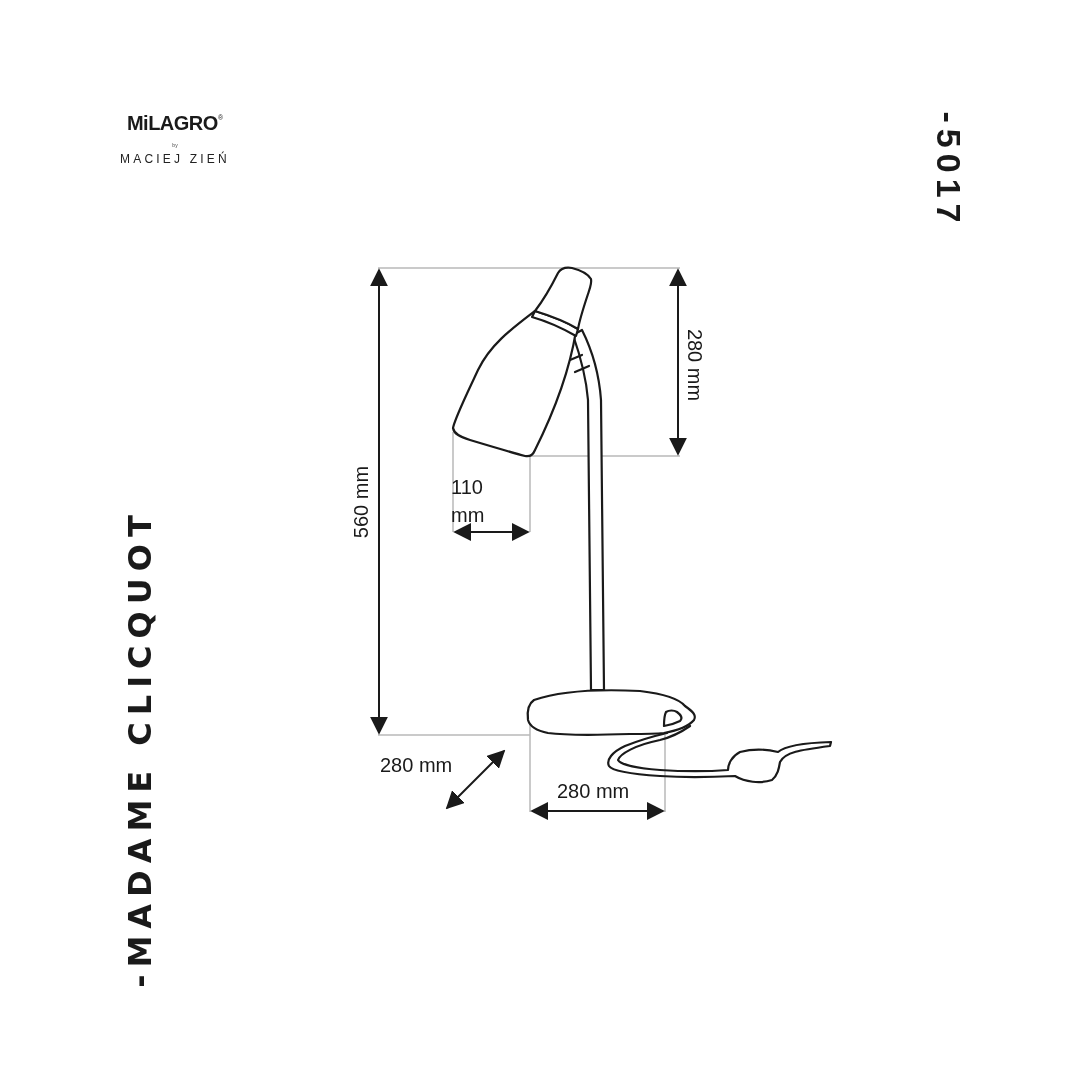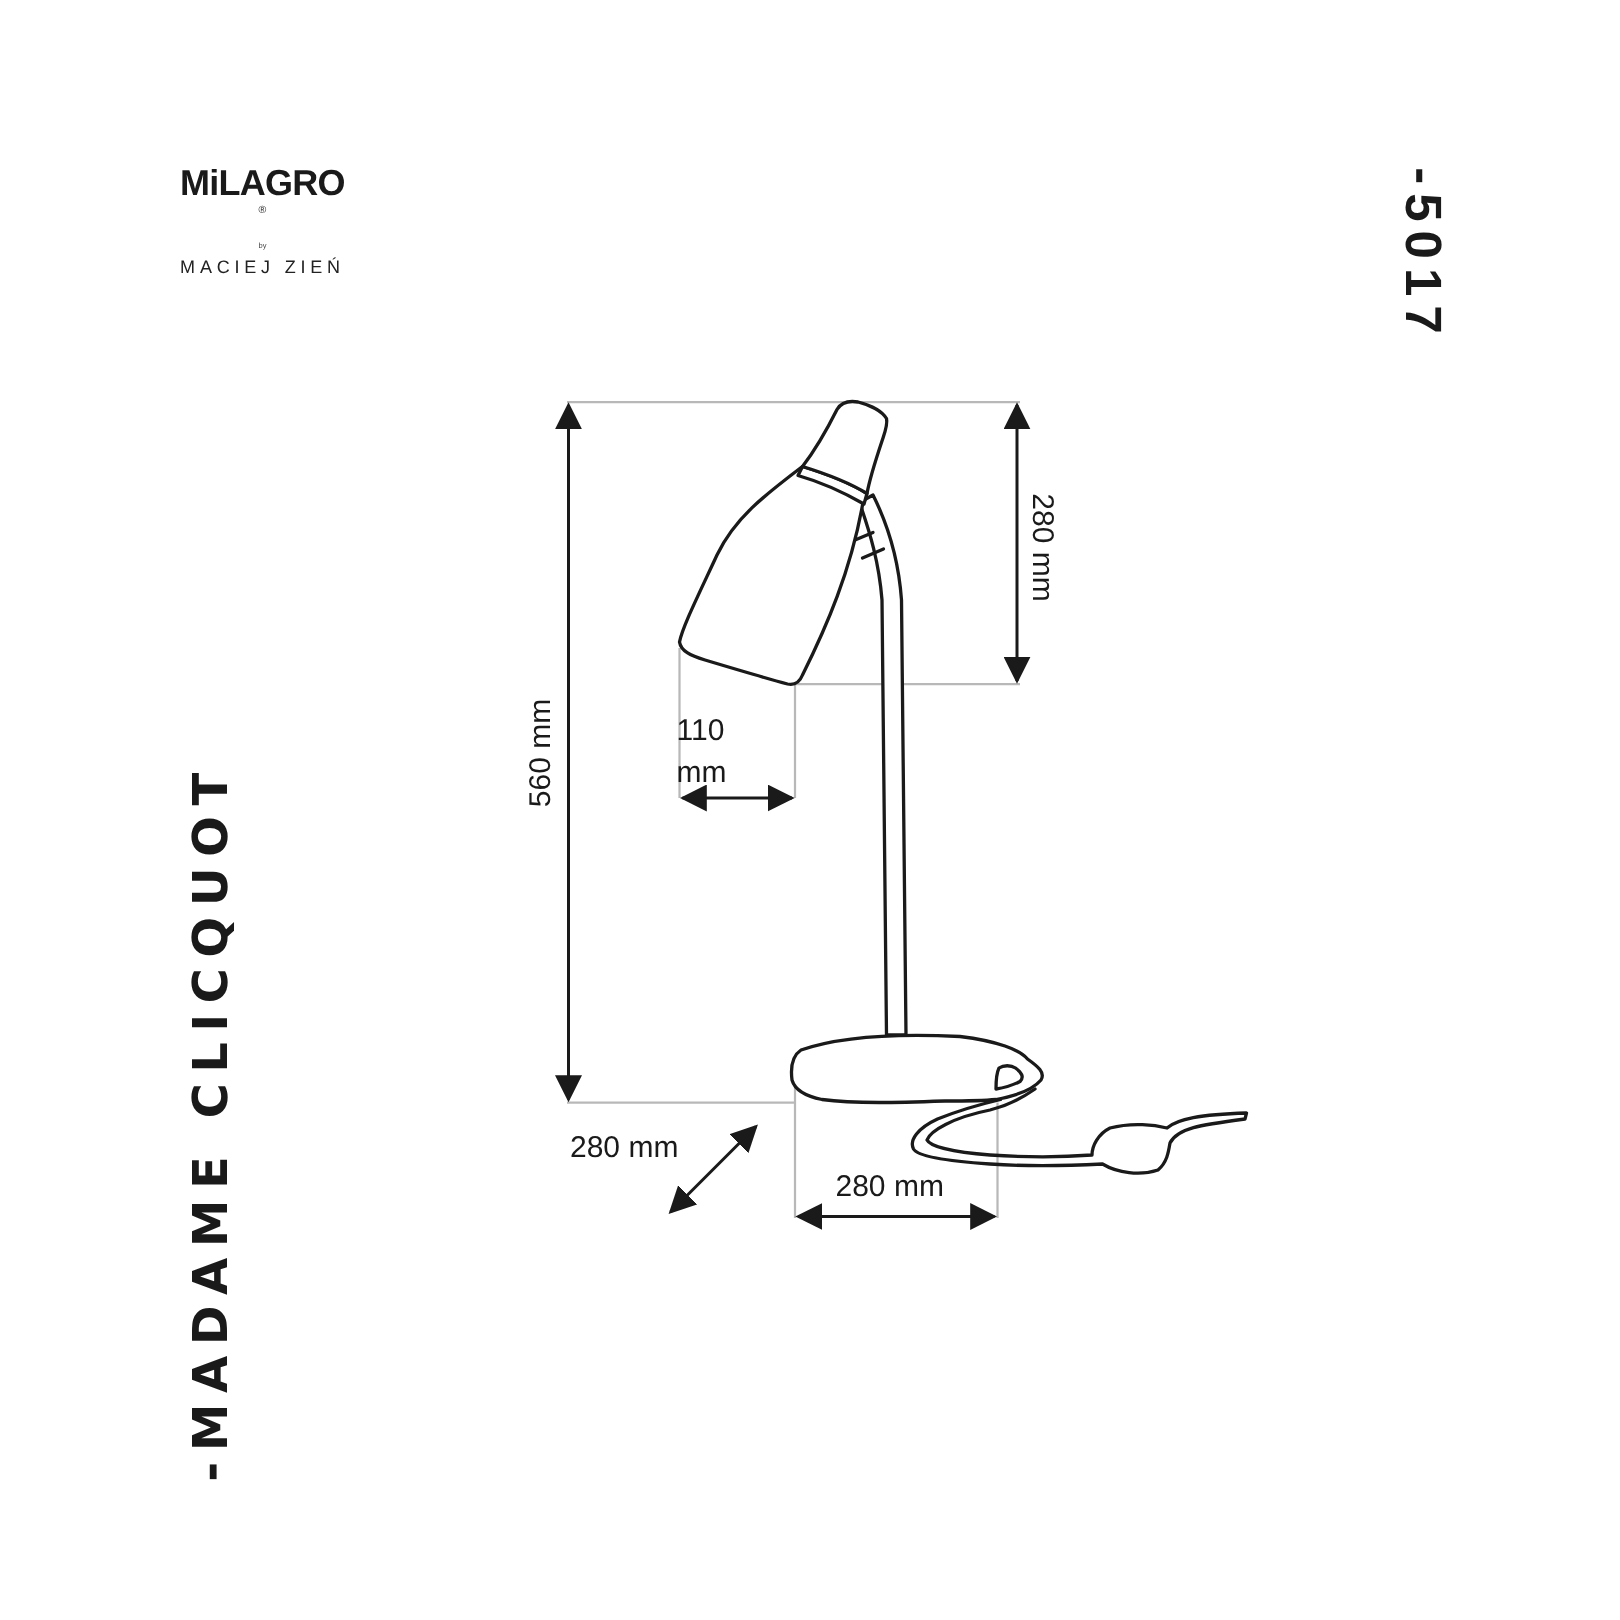--- a/index.html
+++ b/index.html
@@ -19,21 +19,21 @@
     .brand {
       position: absolute;
       left: 120px;
       top: 112px;
       width: 110px;
       text-align: center;
     }
     .brand-name {
       font-family: "Liberation Sans", sans-serif;
       font-weight: 700;
-      font-size: 24px;
+      font-size: 20px;
       letter-spacing: -0.5px;
       color: #1a1a1a;
       line-height: 22px;
       display: inline-block;
     }
     .brand-reg {
       font-size: 7px;
       vertical-align: top;
       position: relative;
       top: 2px;

